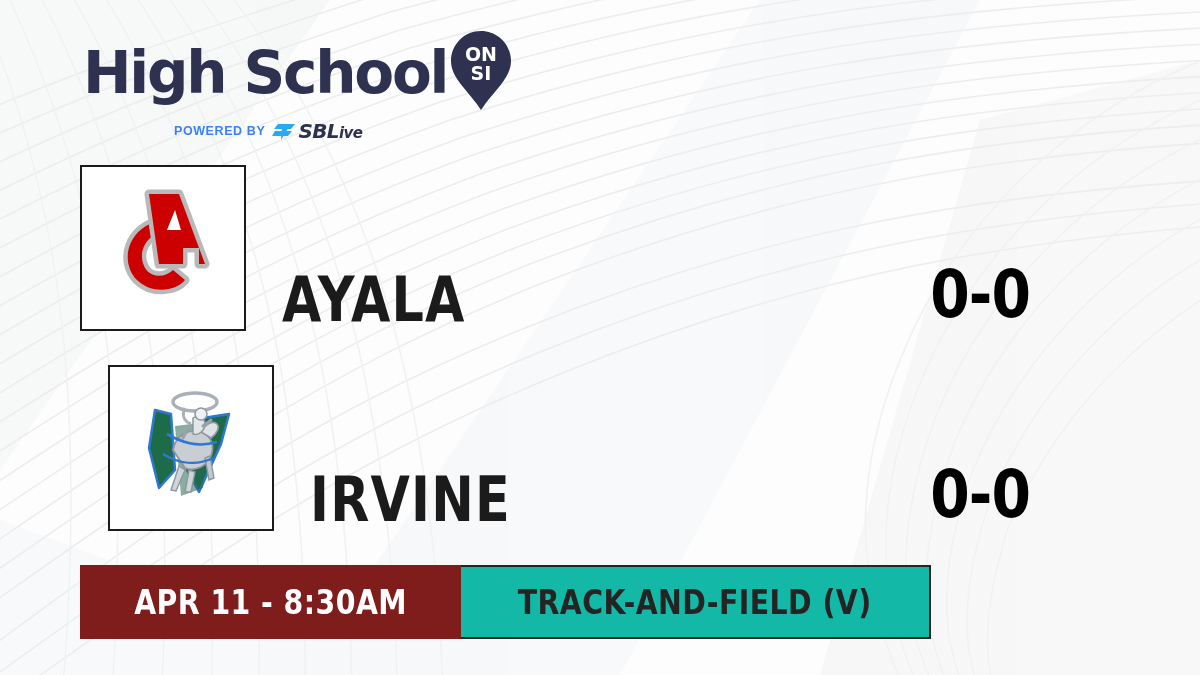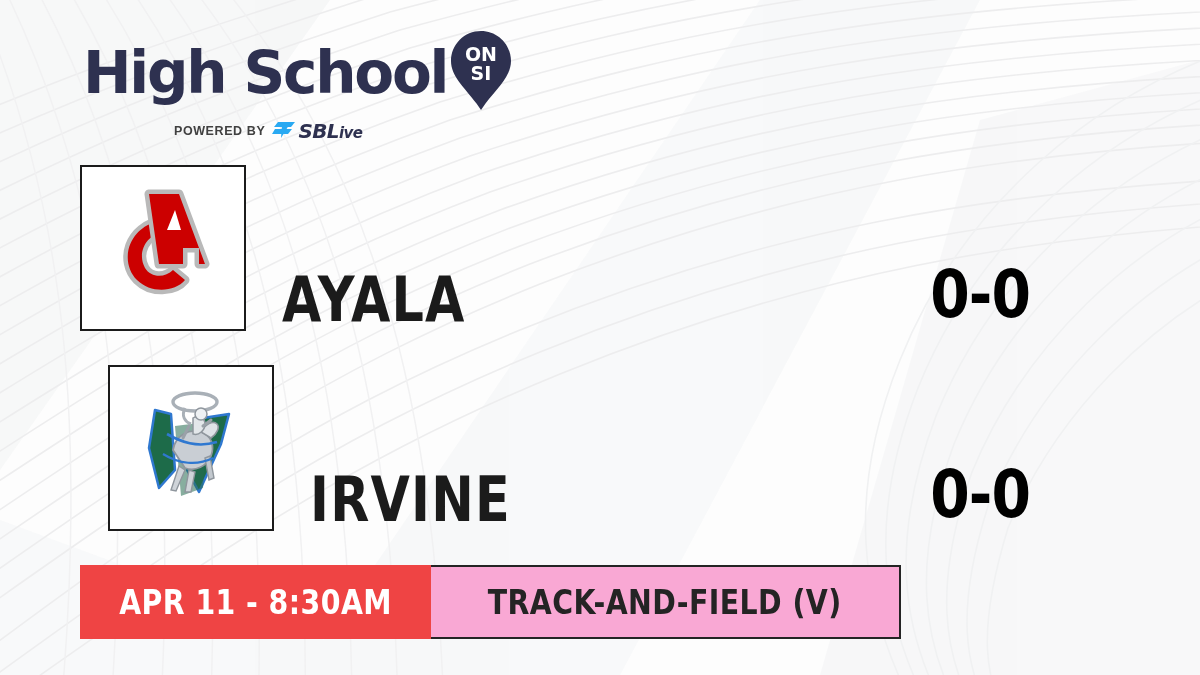--- a/index.html
+++ b/index.html
@@ -58,25 +58,25 @@
     justify-content: center;
     gap: 7px;
     margin-top: 6px;
     padding-right: 58px;
   }
   #powered-label {
     font-family: "Liberation Sans", sans-serif;
     font-weight: bold;
     font-size: 12.5px;
     letter-spacing: 0.6px;
-    color: #404040;
+    color: #3b82f6;
   }
   #sblive-lockup {
     display: flex;
-    align-items: center;
+    align-items: flex-end;
     gap: 2px;
   }
   #sblive-text {
     font-family: "DejaVu Sans", sans-serif;
     font-weight: bold;
     font-style: italic;
     font-size: 20px;
     letter-spacing: -0.6px;
     color: #2e3150;
   }
@@ -137,39 +137,39 @@
   
   #info-bar {
     position: absolute;
     left: 80px;
     top: 565px;
     height: 74px;
     display: flex;
     z-index: 3;
   }
   #datetime-block {
-    background: #ef4444;
+    background: #7f1d1d;
     display: flex;
     align-items: center;
     justify-content: flex-end;
-    padding: 0 17px;
+    padding: 0 32px;
     min-width: 292px;
     box-sizing: border-box;
   }
   #datetime-text {
     font-family: "DejaVu Sans", sans-serif;
     font-weight: bold;
     font-size: 33px;
     letter-spacing: 0.5px;
     color: #ffffff;
     transform: scaleX(0.86);
     white-space: nowrap;
   }
   #sport-block {
-    background: #f9a8d4;
+    background: #14b8a6;
     border: 2px solid #242424;
     border-left: none;
     display: flex;
     align-items: center;
     justify-content: center;
     padding: 0 28px;
     box-sizing: border-box;
   }
   #sport-text {
     font-family: "DejaVu Sans", sans-serif;

